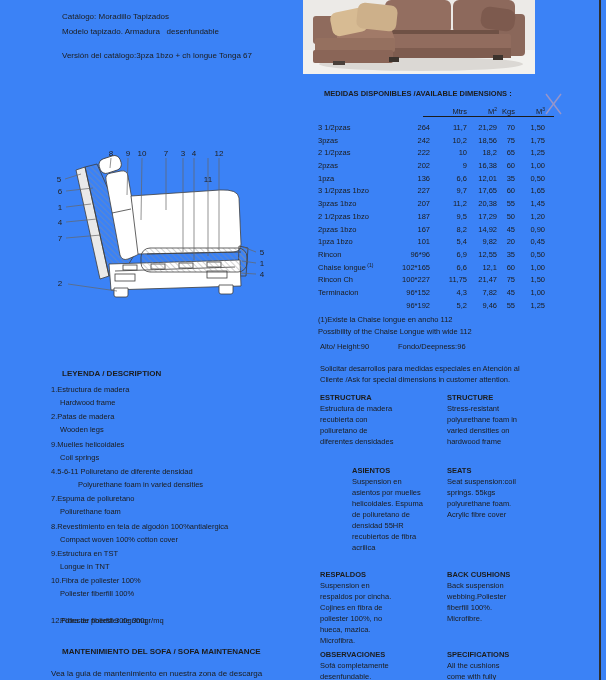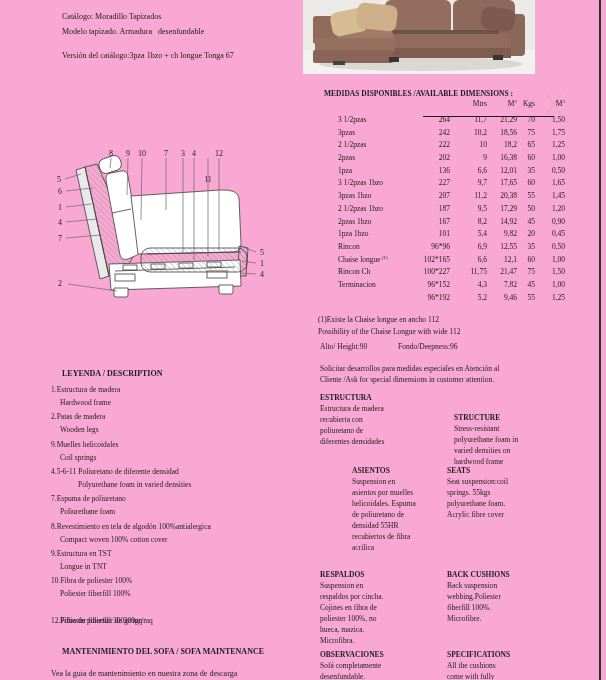--- a/index.html
+++ b/index.html
@@ -1,24 +1,24 @@
 <!DOCTYPE html>
 <html><head>
 <meta charset="utf-8">
 <style>
   html,body{margin:0;padding:0;background:#fff;}
-  .page{position:relative;width:606px;height:680px;background:#f9a8d4;overflow:hidden;
-        font-family:Liberation Serif, serif;color:#1c1c1c;}
+  .page{position:relative;width:606px;height:680px;background:#3b82f6;overflow:hidden;
+        font-family:Liberation Sans, sans-serif;color:#1c1c1c;}
   .abs{position:absolute;}
   .t{font-size:7.5px;line-height:1.15;white-space:pre;}
   .t8{font-size:8px;line-height:1.2;white-space:pre;}
   .b{font-weight:bold;}
   sup{font-size:5px;vertical-align:super;line-height:0;}
   
-  .tbl{position:absolute;left:318px;top:100px;width:236px;margin-left:20px;}
+  .tbl{position:absolute;left:318px;top:108px;width:236px;}
   .trow{display:grid;grid-template-columns:84px 28px 37px 30px 18px 30px;height:12.7px;align-items:start;}
   .thead .trow{height:13px;}
   .tc{font-size:7.5px;line-height:1.1;}
   .tl{text-align:left;}
   .tr{text-align:right;}
   .hline{position:absolute;background:#1c1c1c;height:1px;}
   
   .leg-es{position:absolute;left:0;font-size:7.5px;white-space:pre;}
   .leg-en{position:absolute;left:9px;font-size:7.5px;white-space:pre;}
   .leg-en.deep{left:27px;}
@@ -318,21 +318,21 @@
   <div class="abs t8" style="left:51px;top:669px;text-align:right;">Vea la guia de mantenimiento en nuestra zona de descarga</div>
 
   <div>
       <div class="sec abs" style="left: 320px; top: 392px;">
         <div class="st">ESTRUCTURA</div>
         <div>Estructura de madera</div>
         <div>recubierta con</div>
         <div>poliuretano de</div>
         <div>diferentes densidades</div>
       </div>
-      <div class="sec abs" style="left: 447px; top: 412px; margin-left: 7px;">
+      <div class="sec abs" style="left: 447px; top: 392px;">
         <div class="st">STRUCTURE</div>
         <div>Stress-resistant</div>
         <div>polyurethane foam in</div>
         <div>varied densities on</div>
         <div>hardwood frame</div>
       </div>
       <div class="sec abs" style="left: 336px; top: 465px; margin-left: 16px;">
         <div class="st">ASIENTOS</div>
         <div>Suspension en</div>
         <div>asientos por muelles</div>

